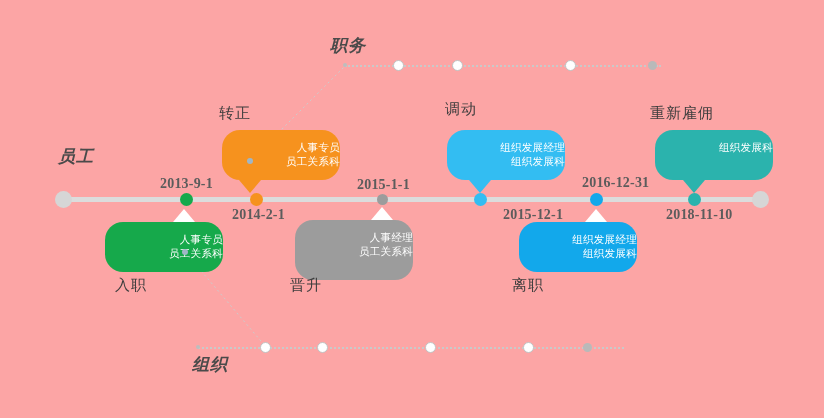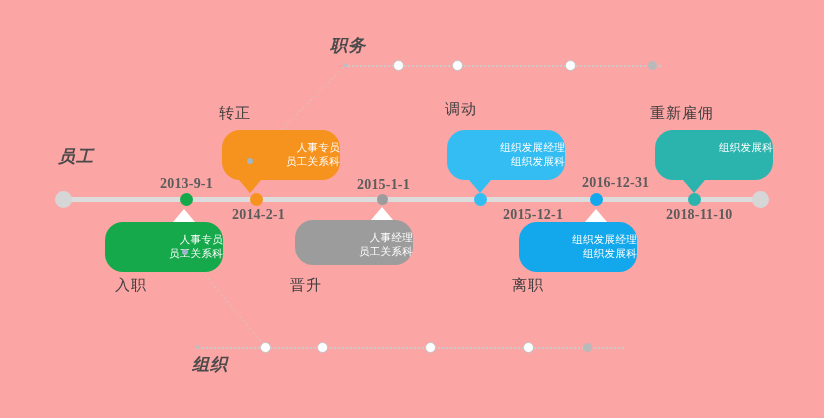--- a/index.html
+++ b/index.html
@@ -204,21 +204,21 @@
   <div class="stage-caption" style="left:95px; top:276px;margin-left:20px;">入职</div>
 
   <div class="card" style="left:222px; top:130px; width:118px; height:50px; background:#F6921E;">
     <div class="card-notch notch-down" style="left:17px; border-top-color:#F6921E;"></div>
     <span class="ln">人事专员</span>
     <span class="ln">员工关系科</span>
     <div class="conn-dot" style="left:25px; top:28px;"></div>
   </div>
   <div class="stage-caption" style="left:219px; top:104px;">转正</div>
 
-  <div class="card" style="left:295px; top:220px; width:118px; height:45px; background:#9C9C9C;">
+  <div class="card" style="left:295px; top:220px; width:118px; height:60px; background:#9C9C9C;">
     <div class="card-notch notch-up" style="left:76px; border-bottom-color:#ffffff;"></div>
     <span class="ln">人事经理</span>
     <span class="ln">员工关系科</span>
   </div>
   <div class="stage-caption" style="left:290px; top:276px;">晋升</div>
 
   <div class="card" style="left:447px; top:130px; width:118px; height:50px; background:#33BDF2;">
     <div class="card-notch notch-down" style="left:22px; border-top-color:#33BDF2;"></div>
     <span class="ln">组织发展经理</span>
     <span class="ln">组织发展科</span>

